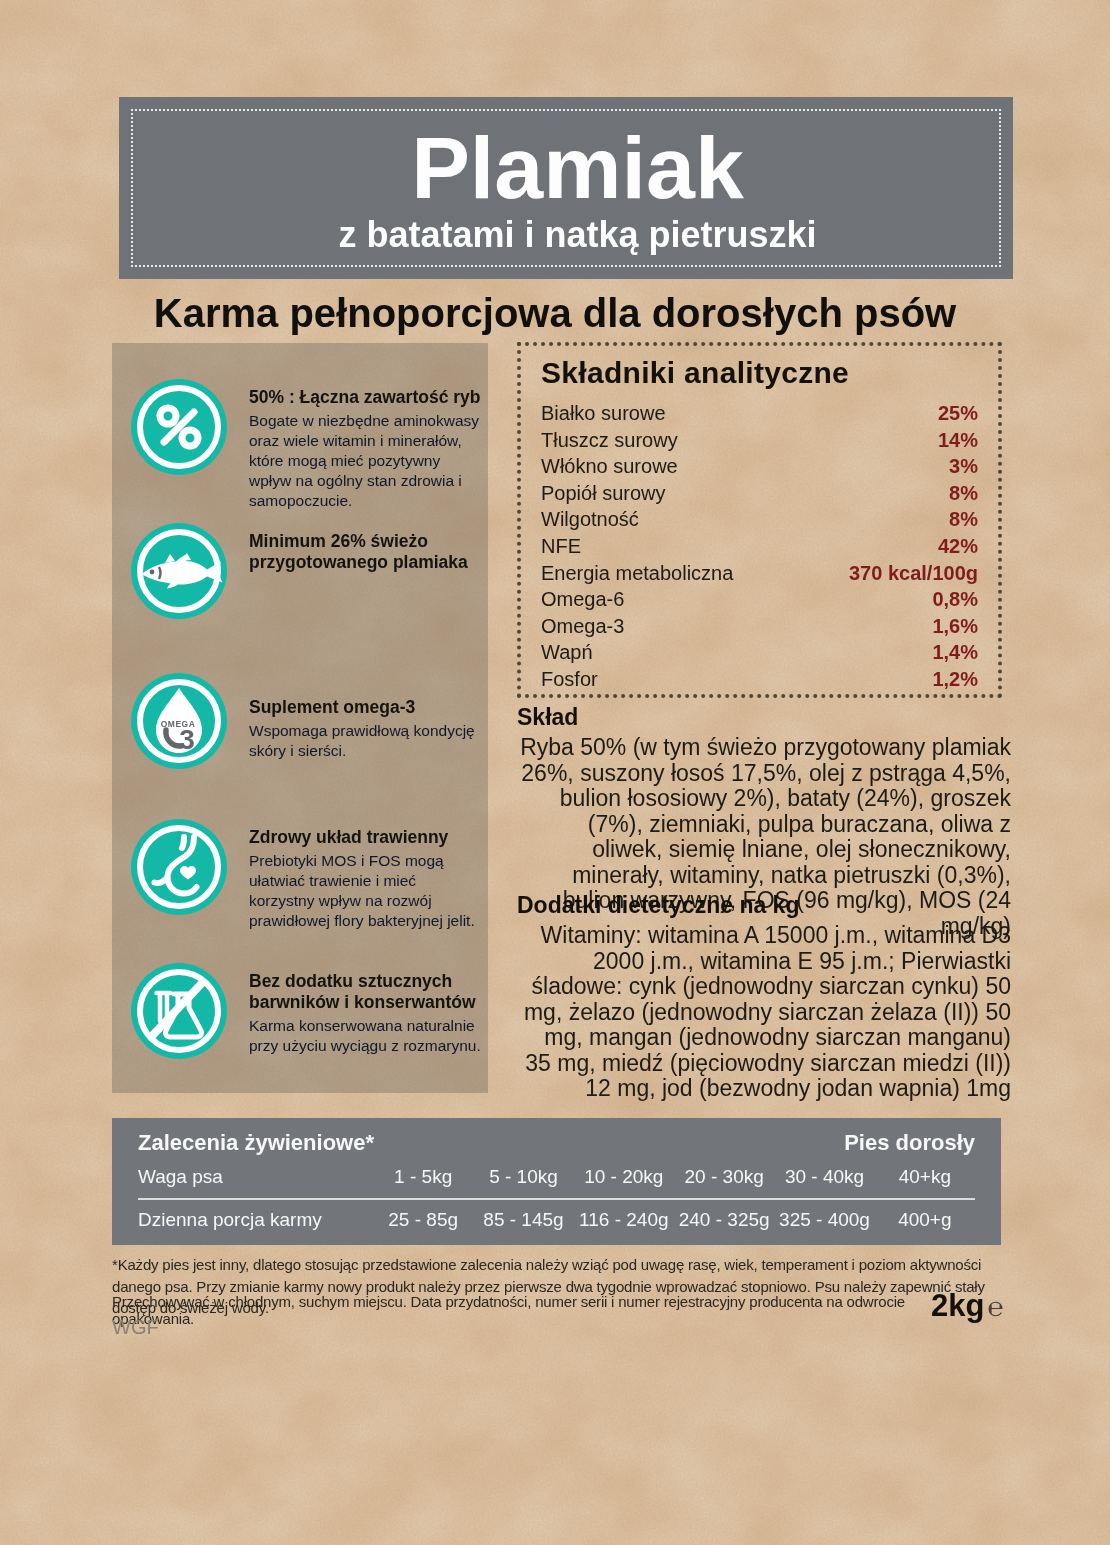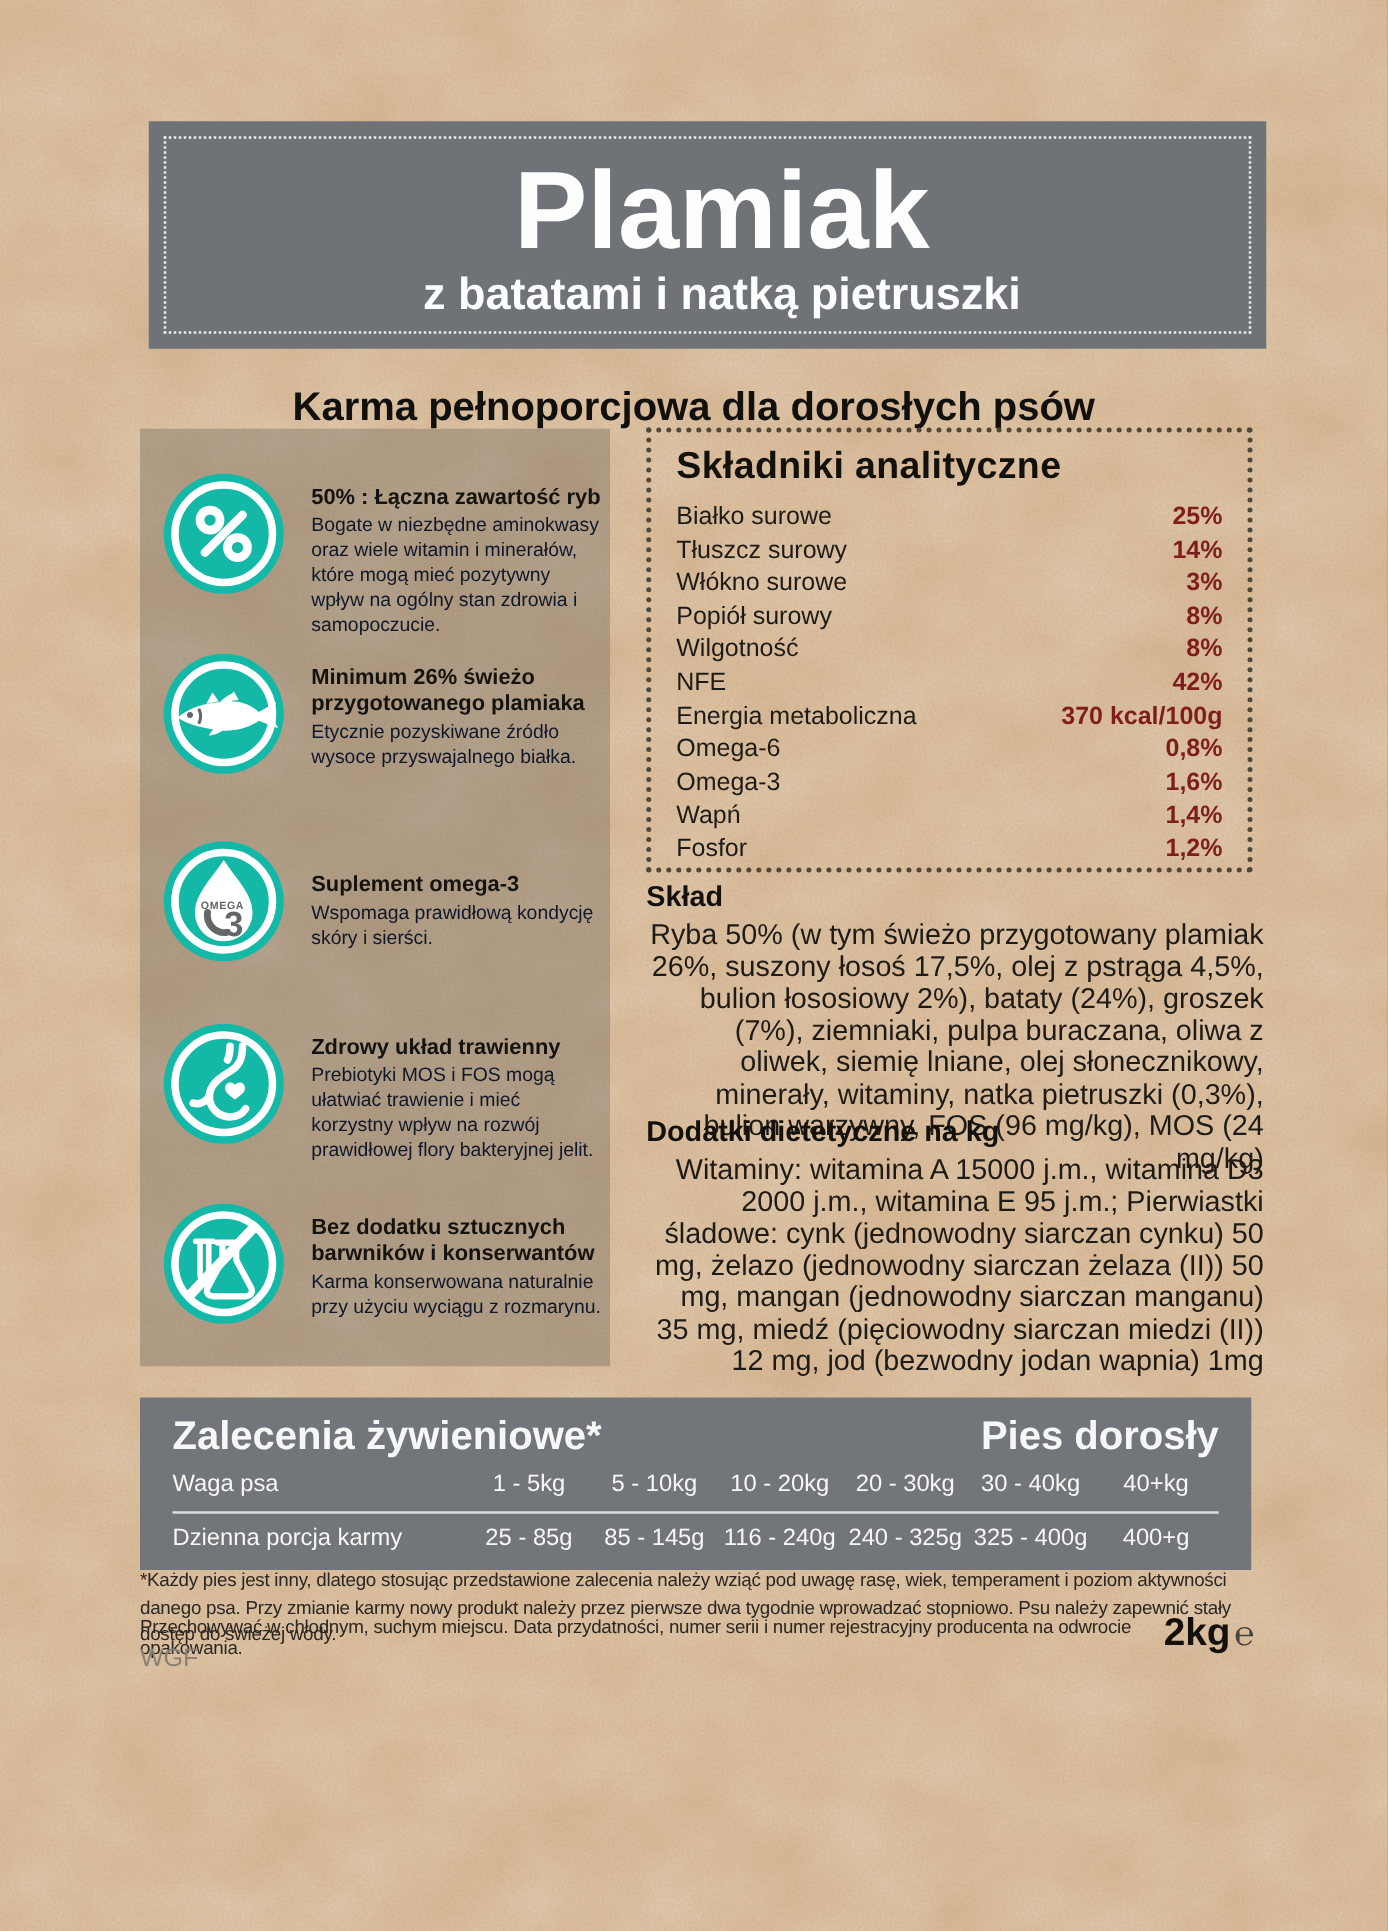--- a/index.html
+++ b/index.html
@@ -10,21 +10,21 @@
     font-family:"Liberation Sans", sans-serif;
   }
   .texture{position:absolute;left:0;top:0;z-index:0;}
 
   
   .title-box{position:absolute;left:119px;top:97px;width:871px;height:182px;background:#6f7378;z-index:1;padding-left:23px;}
   .title-border{position:absolute;inset:12px;border:2px dotted #ebebe9;}
   .title-content{position:relative;height:100%;display:flex;flex-direction:column;align-items:center;justify-content:center;}
   .product-name{font-size:88px;font-weight:bold;color:#fdfdfd;line-height:.92;margin:8px 0 0;}
   .product-variant{font-size:36px;font-weight:bold;color:#fdfdfd;margin:6px 0 0;}
-  .tagline{position:absolute;left:0;top:291px;width:1110px;text-align:center;font-size:32px;font-weight:bold;color:#12100d;z-index:1;margin-top:16px;}
+  .tagline{position:absolute;left:0;top:291px;width:1110px;text-align:center;font-size:40px;font-weight:bold;color:#12100d;z-index:1;}
 
   
   .features{position:absolute;left:112px;top:343px;width:376px;height:750px;background:rgba(92,88,82,.33);z-index:1;}
   .feature{position:absolute;left:19px;right:6px;display:flex;gap:22px;align-items:flex-start;}
   .f1{top:36px}.f2{top:180px}.f3{top:330px}.f4{top:476px}.f5{top:620px}
   .icon-circle{position:relative;width:96px;height:96px;border-radius:50%;background:#14b8a6;flex:none;}
   .icon-ring{position:absolute;inset:6px;border:6px solid #fff;border-radius:50%;}
   .icon-glyph{position:absolute;inset:0;width:96px;height:96px;}
   .feature-text{margin-top:8px;width:233px;}
   .f3 .feature-text{margin-top:24px;}
@@ -38,21 +38,21 @@
   .arow .val{font-weight:bold;color:#7f1d1d;}
 
   
   .kompo{position:absolute;left:517px;top:704px;width:494px;z-index:1;}
   .additives{position:absolute;left:517px;top:892px;width:494px;z-index:1;}
   .sec-title{font-size:23px;font-weight:bold;margin:0 0 4px;color:#14110d;}
   .sec-body{font-size:23px;line-height:25.5px;margin:0;color:#1e1b17;text-align:right;}
 
   
   .feeding{position:absolute;left:112px;top:1118px;width:889px;box-sizing:border-box;background:#72767a;color:#f7f7f7;padding:8px 0 14px;z-index:1;}
-  .ft-head{display:flex;justify-content:space-between;padding:4px 26px 4px;font-size:32px;font-weight:bold;}
+  .ft-head{display:flex;justify-content:space-between;padding:4px 26px 4px;font-size:22px;font-weight:bold;}
   .ft-row{display:grid;grid-template-columns:235px repeat(6,1fr);padding:0 26px;font-size:19px;align-items:center;}
   .ft-row .cell{text-align:center;}
   .ft-row .rlabel{text-align:left;}
   .ft-r1{margin-top:6px;}
   .ft-divider{border:0;border-top:2px solid #dcdcdc;margin:10px 26px 9px;}
 
   
   .footnote1{position:absolute;left:112px;top:1254px;width:902px;font-size:15px;line-height:21.5px;letter-spacing:-.2px;margin:0;color:#2a2621;z-index:1;}
   .footnote2{position:absolute;left:112px;top:1293px;width:810px;font-size:15px;letter-spacing:-.2px;margin:0;color:#2a2621;z-index:1;}
   .netweight{position:absolute;left:931px;top:1288px;display:flex;align-items:baseline;gap:3px;z-index:1;}
@@ -114,21 +114,20 @@
         <svg class="icon-glyph" viewBox="0 0 96 96">
           <path fill="#fff" d="M11,51 C19,44 31,39.5 45,38.5 C50,34 52,33 55,31.5 C55,34 55,35.5 54.5,38 C62,38 70,41 76,46.5 L90,38.5 C88,43.5 87.5,48 88.5,52 C89,54.5 90,57 91.5,59.5 L76,53.5 C69,59 58,62 47,61.5 C44,63.5 40,65 36,65.5 C37,63.5 38,62 39.5,60.5 C29,59 18,56 11,51 Z"></path>
           <path fill="#fff" d="M34,40 L39,31 L44,38 Z"></path>
           <path fill="#fff" d="M50,38 L56,30 L60,37 Z"></path>
           <circle cx="21" cy="49" r="2.4" fill="#63676a"></circle>
           <path d="M28,44 C30,48 30,52 28,56" stroke="#63676a" stroke-width="2.5" fill="none"></path>
         </svg>
       </div>
       <div class="feature-text">
         <p class="feature-title">Minimum 26% świeżo przygotowanego plamiaka</p>
-        <p class="feature-body">Etycznie pozyskiwane źródło wysoce przyswajalnego białka.</p>
       </div>
     </div>
 
     <div class="feature f3">
       <div class="icon-circle">
         <div class="icon-ring"></div>
         <svg class="icon-glyph" viewBox="0 0 96 96">
           <path fill="#fff" d="M48,15 C57,29 71,42 71,57 C71,70 61,80 48,80 C35,80 25,70 25,57 C25,42 39,29 48,15 Z"></path>
           <text x="47" y="54" text-anchor="middle" font-size="8.5" font-weight="bold" fill="#63676a" letter-spacing="0.5" font-family="Liberation Sans, sans-serif">OMEGA</text>
           <path d="M35,57 A14,14 0 0,0 50,73" fill="none" stroke="#63676a" stroke-width="5.5" stroke-linecap="round"></path>

